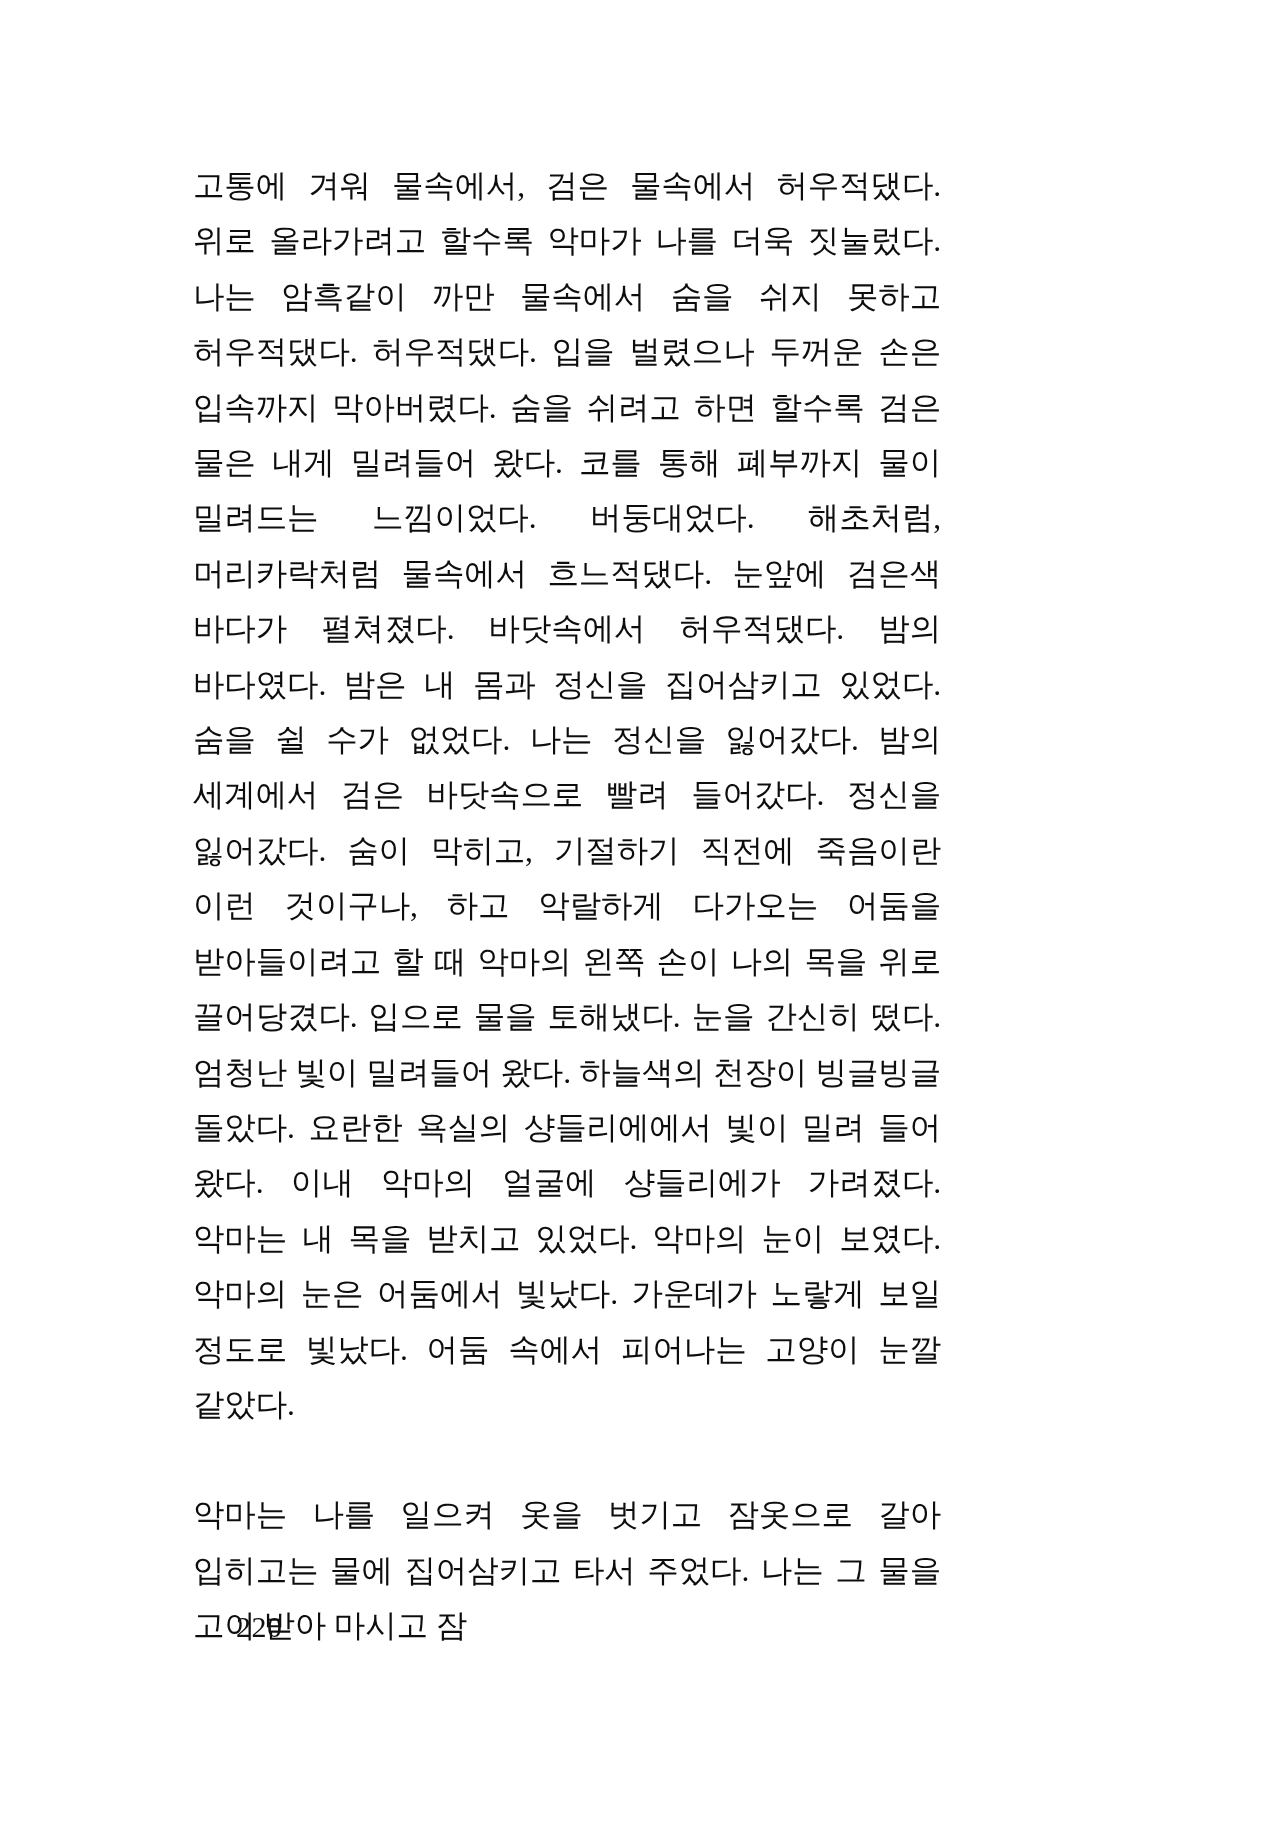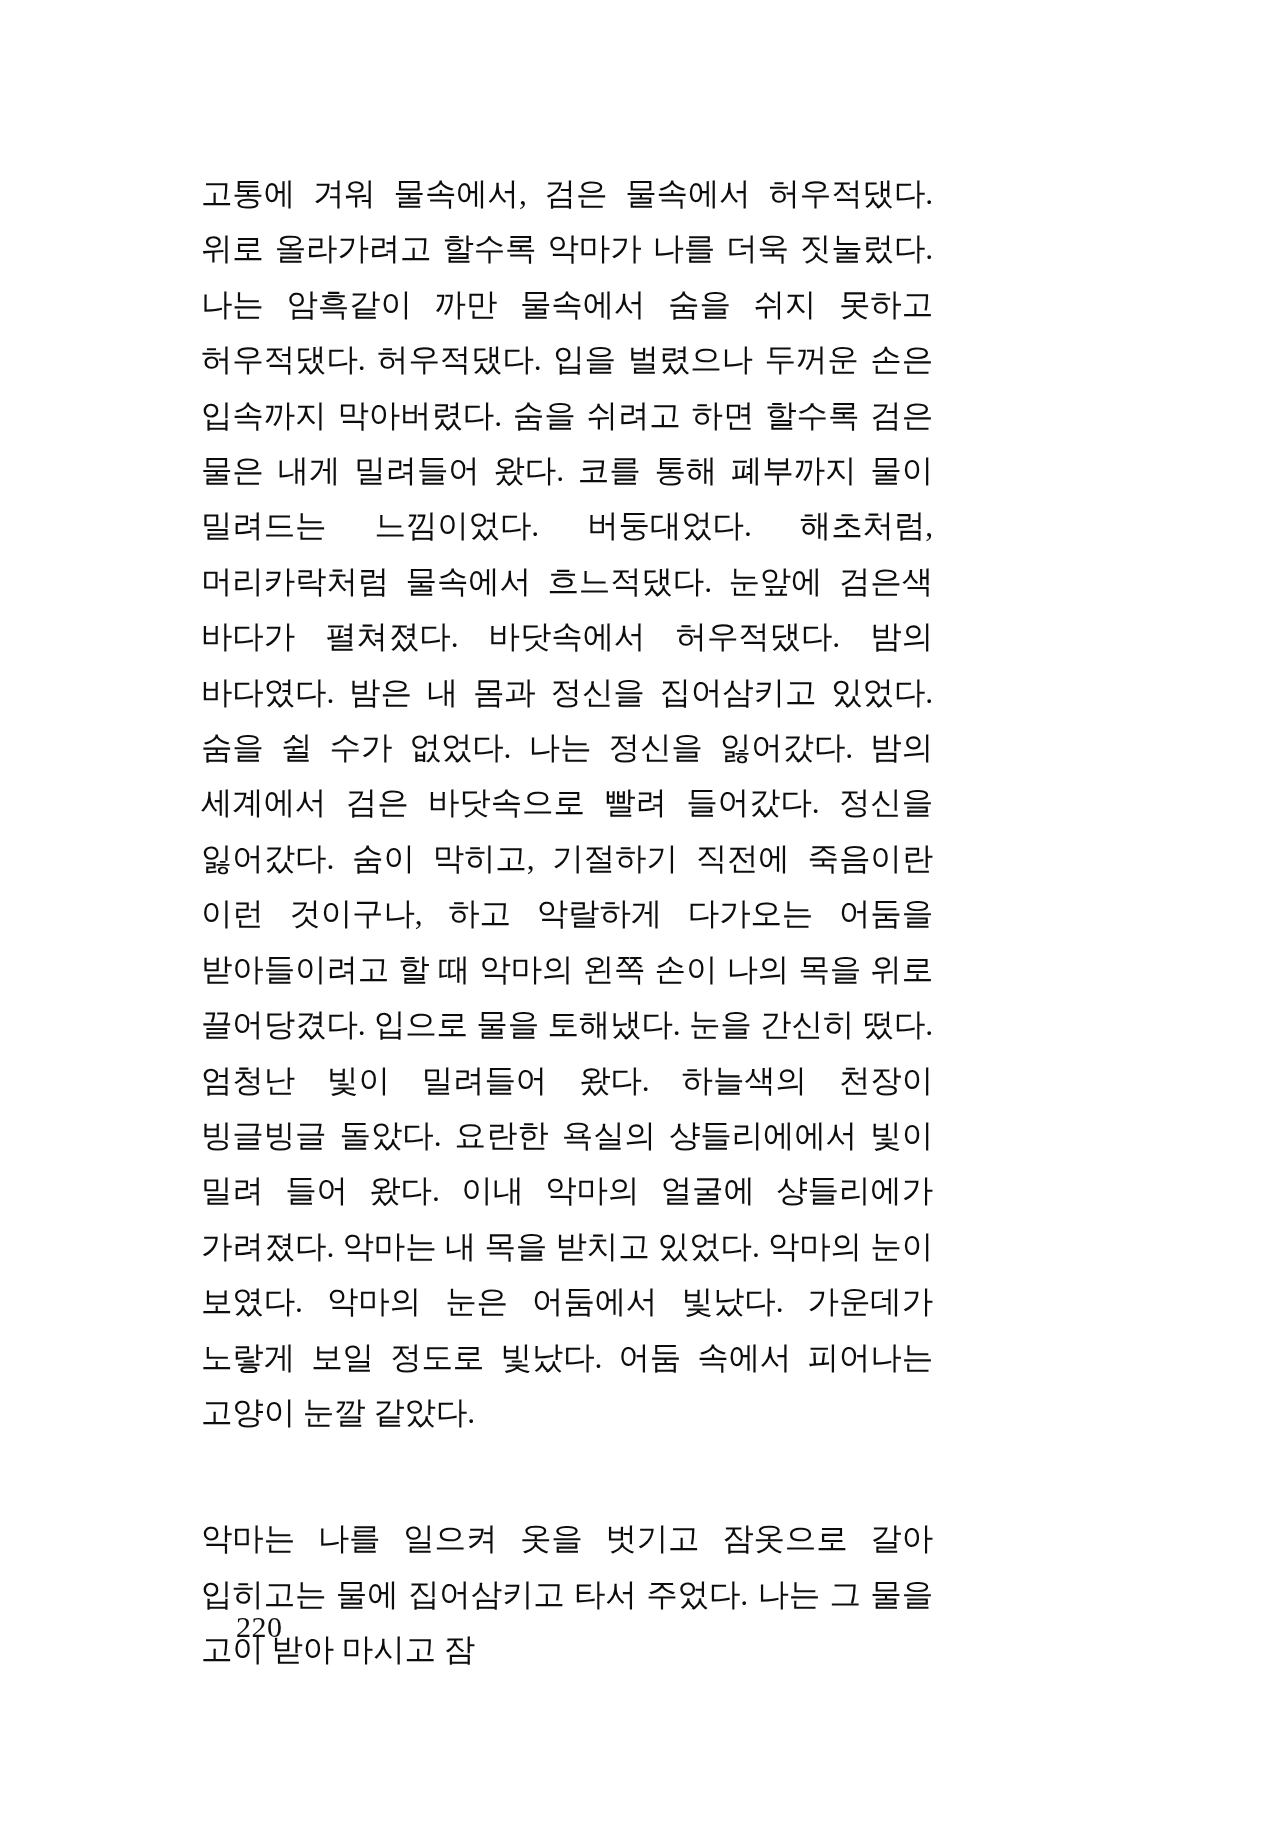--- a/index.html
+++ b/index.html
@@ -22,21 +22,21 @@
 
   
   .text-column {
     position: absolute;
     left: 193px;
     top: 158px;
     width: 748px;
   }
 
   .para {
-    margin: 8px;
+    margin: 0;
     font-size: 31.5px;
     line-height: 55.4px;
     letter-spacing: -0.15px;
     text-align: justify;
     text-justify: inter-character;
     word-break: keep-all;
     font-weight: 400;
     color: #0d0d0d;
     -webkit-font-smoothing: antialiased;
   }

